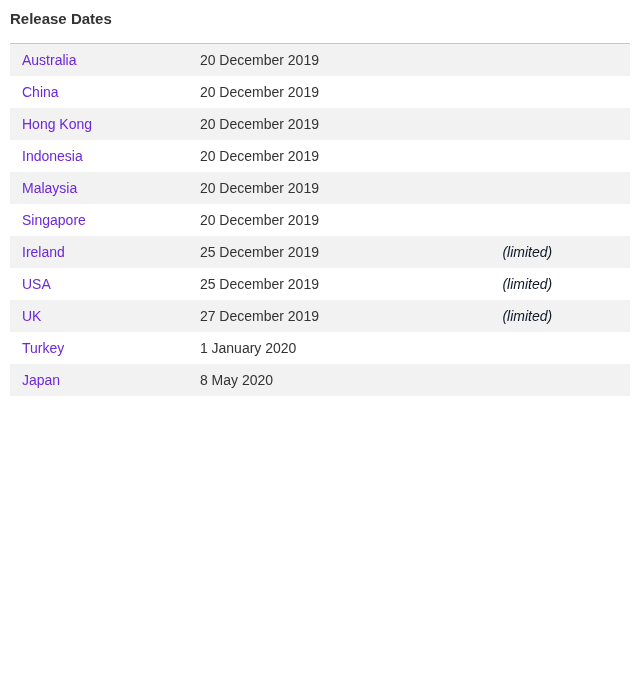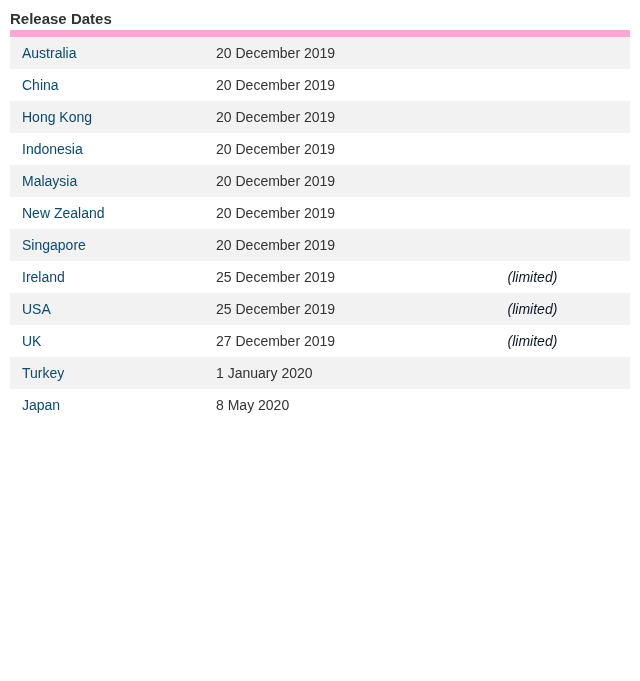--- a/index.html
+++ b/index.html
@@ -17,22 +17,22 @@
     }
 
     .container {
       padding: 10px 10px 20px 10px;
     }
 
     .section-title {
       font-size: 15px;
       font-weight: bold;
       color: #333;
-      padding-bottom: 3px;
-      border-bottom: 7px solid #f9a8d4;
+      padding-bottom: 16px;
+      border-bottom: 1px solid #f9a8d4;
       margin-bottom: 0;
     }
 
     .release-table {
       width: 100%;
       border-collapse: collapse;
     }
 
     .release-table tr:nth-child(odd) {
       background-color: #f2f2f2;
@@ -41,21 +41,21 @@
     .release-table tr:nth-child(even) {
       background-color: #ffffff;
     }
 
     .release-table td {
       padding: 8px 12px;
       vertical-align: middle;
     }
 
     .country-link {
-      color: #0c4a6e;
+      color: #6d28d9;
       text-decoration: none;
       cursor: pointer;
       text-align: right;
     }
 
     .date-cell {
       color: #333;
       min-width: 160px;
       margin-top: 16px;
     }
@@ -91,25 +91,20 @@
           <td><a class="country-link">Indonesia</a></td>
           <td class="date-cell">20 December 2019</td>
           <td class="note-cell"></td>
         </tr>
         <tr>
           <td><a class="country-link">Malaysia</a></td>
           <td class="date-cell">20 December 2019</td>
           <td class="note-cell"></td>
         </tr>
         <tr>
-          <td><a class="country-link">New Zealand</a></td>
-          <td class="date-cell">20 December 2019</td>
-          <td class="note-cell"></td>
-        </tr>
-        <tr>
           <td><a class="country-link">Singapore</a></td>
           <td class="date-cell">20 December 2019</td>
           <td class="note-cell"></td>
         </tr>
         <tr>
           <td><a class="country-link">Ireland</a></td>
           <td class="date-cell">25 December 2019</td>
           <td class="note-cell">(limited)</td>
         </tr>
         <tr>

